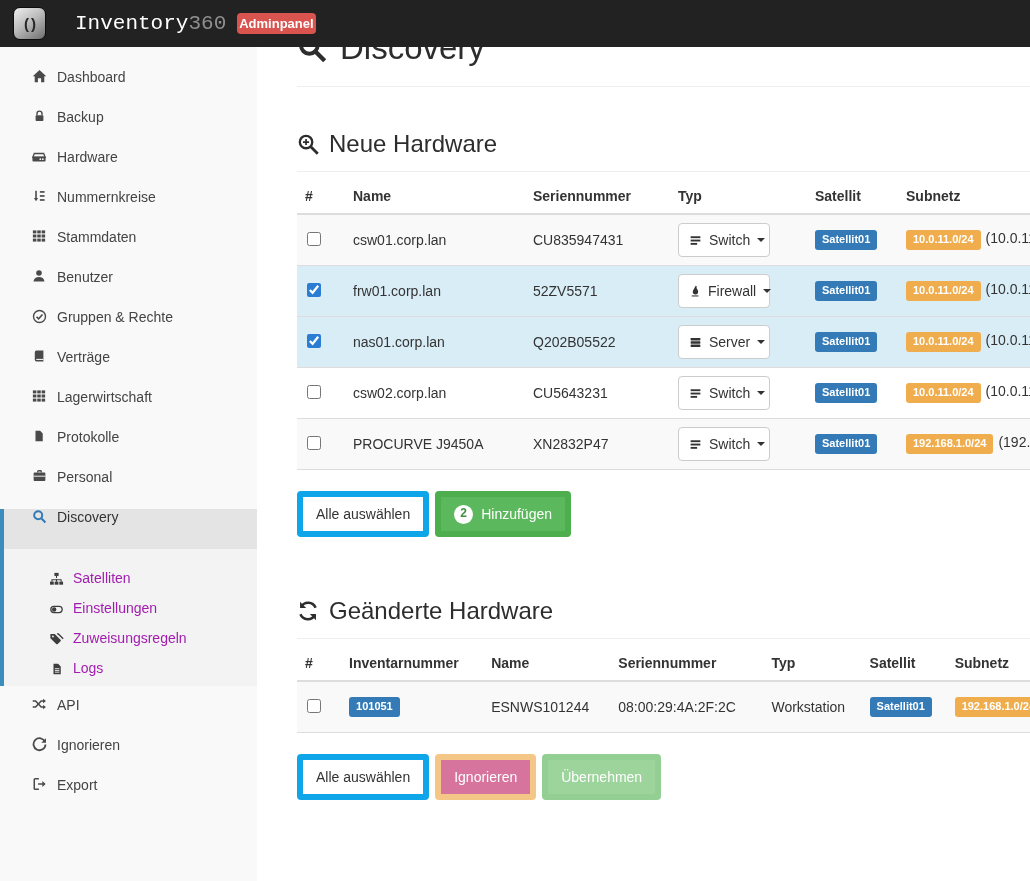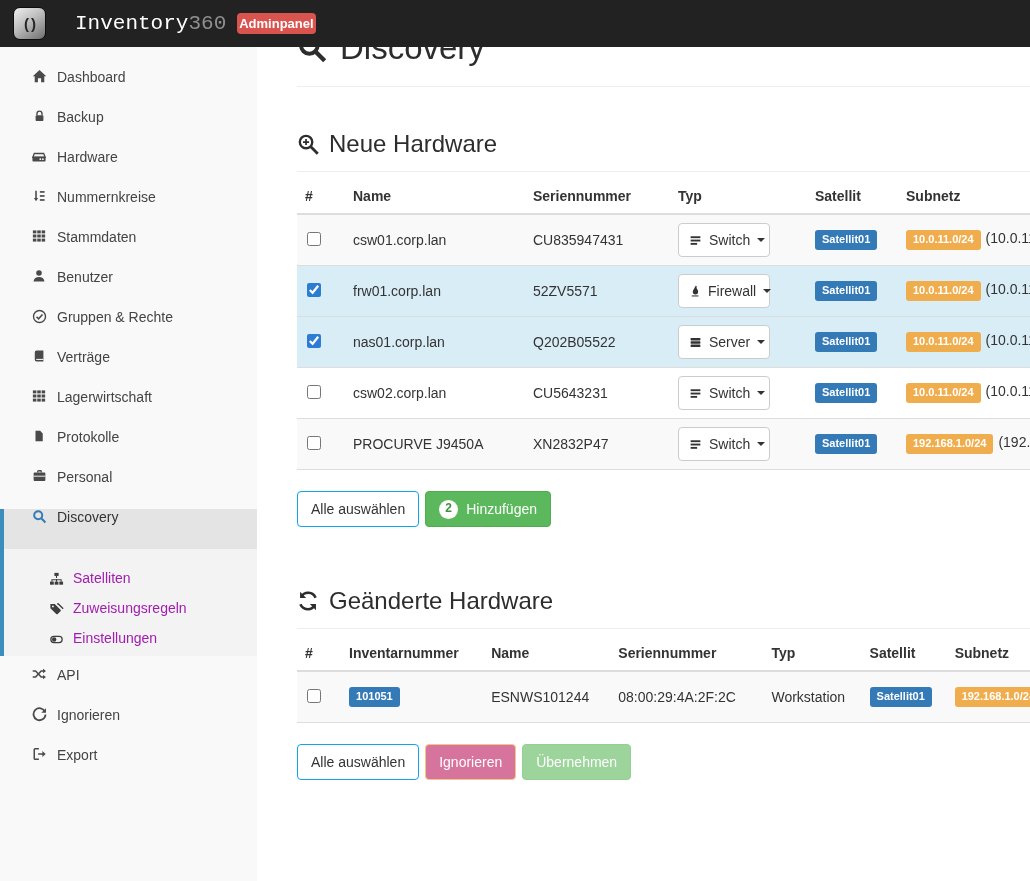--- a/index.html
+++ b/index.html
@@ -79,21 +79,21 @@
   .type-icon { display:inline-flex; color:#333; flex:none; }
   .caret {
     margin-left:auto; width:0; height:0; flex:none;
     border-left:4px solid transparent; border-right:4px solid transparent; border-top:4px solid #333;
   }
   
   .btn-row { margin-top:21px; display:flex; gap:6px; }
   .btn {
     font-family:inherit; display:inline-flex; align-items:center; gap:8px;
     font-size:14px; padding:7px 13px; border-radius:4px;
-    border:1px solid #0ea5e9; background:#fff; color:#333; cursor:pointer; line-height:1.45;
+    border:6px solid #0ea5e9; background:#fff; color:#333; cursor:pointer; line-height:1.45;
   }
   .btn-success { background:#5cb85c; border-color:#4cae4c; color:#fff; }
   .btn-warning { background:#be185d; border-color:#eea236; color:#fff; }
   .btn.disabled { opacity:.6; cursor:not-allowed; }
   .count-badge {
     background:#fff; color:#3f903f; border-radius:50%; width:19px; height:19px;
     display:inline-flex; align-items:center; justify-content:center;
     font-size:12px; font-weight:bold; flex:none;
   }
 </style>
@@ -251,36 +251,47 @@
             <rect x="0.6" y="11" width="4.3" height="3.5" fill="currentColor"></rect>
             <rect x="5.9" y="11" width="4.3" height="3.5" fill="currentColor"></rect>
             <rect x="11.2" y="11" width="4.3" height="3.5" fill="currentColor"></rect>
             <path d="M8 4.5v2.3M2.8 11V8.8h10.5V11M8 8v3" fill="none" stroke="currentColor" stroke-width="1.2"></path>
           </svg>
         </span>
       <span class="nav-label">Satelliten</span>
     </div>
     <div class="sub-item">
       <span class="sub-icon">
+          <svg width="15" height="13" viewBox="0 0 16 16">
+            <rect x="1" y="4.2" width="14" height="7.6" rx="3.8" fill="none" stroke="currentColor" stroke-width="1.5"></rect>
+            <circle cx="5.1" cy="8" r="2.7" fill="currentColor"></circle>
+          </svg>
+        </span>
+      <span class="nav-label">Einstellungen</span>
+    </div>
+    <div class="sub-item">
+      <span class="sub-icon">
           <svg width="15" height="14" viewBox="0 0 16 16">
             <path d="M1 2.2h5L12.6 8.8a1.2 1.2 0 0 1 0 1.7L9.4 13.7a1.2 1.2 0 0 1-1.7 0L1 7z" fill="currentColor"></path>
             <circle cx="3.9" cy="5" r="1.1" fill="#f3f3f3"></circle>
             <path d="M8.6 2.2h1.5l5.5 5.6" fill="none" stroke="currentColor" stroke-width="1.5"></path>
           </svg>
         </span>
       <span class="nav-label">Zuweisungsregeln</span>
     </div>
     <div class="sub-item">
       <span class="sub-icon">
-          <svg width="15" height="13" viewBox="0 0 16 16">
-            <rect x="1" y="4.2" width="14" height="7.6" rx="3.8" fill="none" stroke="currentColor" stroke-width="1.5"></rect>
-            <circle cx="5.1" cy="8" r="2.7" fill="currentColor"></circle>
+          <svg width="12" height="14" viewBox="0 0 16 16">
+            <path d="M3.3 1h6.2L13 4.6V15H3.3z" fill="currentColor"></path>
+            <g stroke="#f3f3f3" stroke-width="1.2" fill="none">
+              <path d="M5.2 7.6h6M5.2 9.9h6M5.2 12.2h6"></path>
+            </g>
           </svg>
         </span>
-      <span class="nav-label">Einstellungen</span>
+      <span class="nav-label">Logs</span>
     </div>
   </div>
 
   <div class="nav-item" style="margin-top:11px">
     <span class="nav-icon">
         <svg width="16" height="14" viewBox="0 0 16 16">
           <path d="M.8 4.6h3.3l6.4 6.9h3" fill="none" stroke="currentColor" stroke-width="1.8"></path>
           <path d="M.8 11.5h3.3l6.4-6.9h3" fill="none" stroke="currentColor" stroke-width="1.8"></path>
           <path d="M12.6 2.1 16 4.6l-3.4 2.5zM12.6 9 16 11.5l-3.4 2.5z" fill="currentColor"></path>
         </svg>

